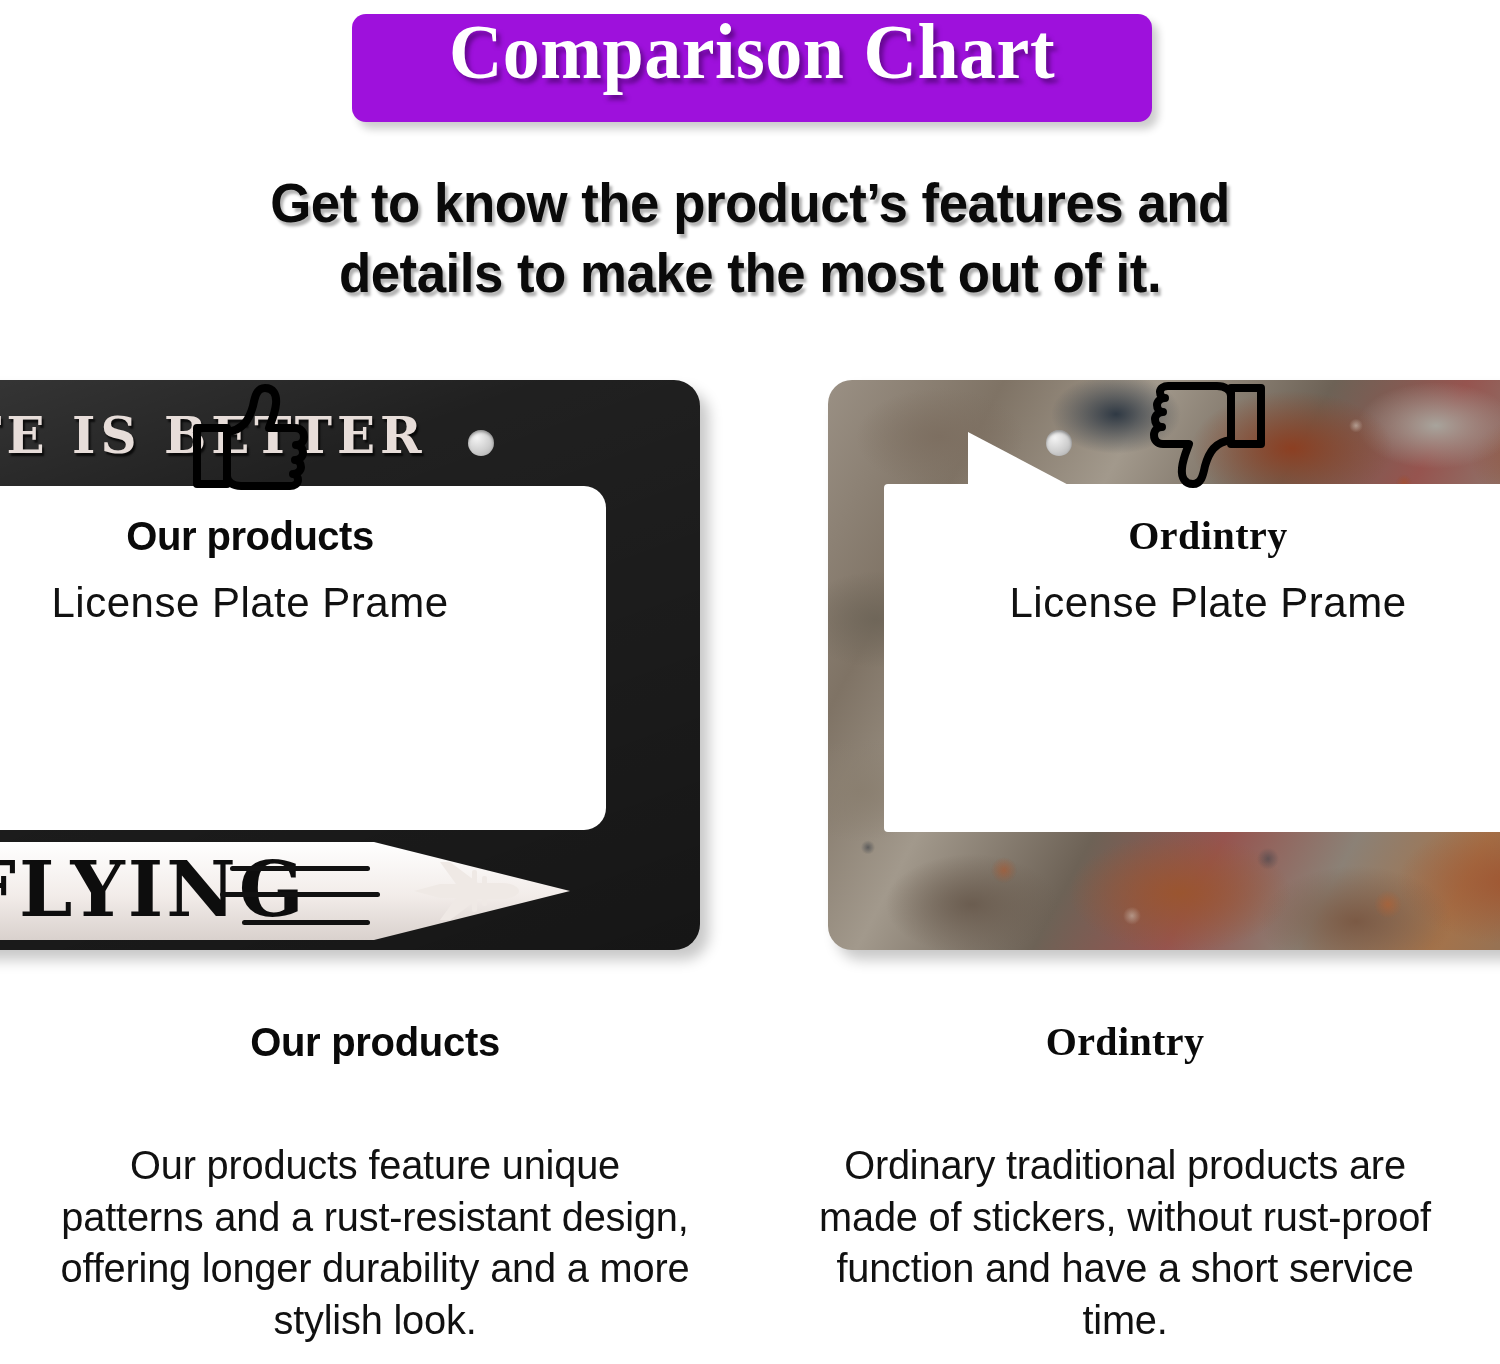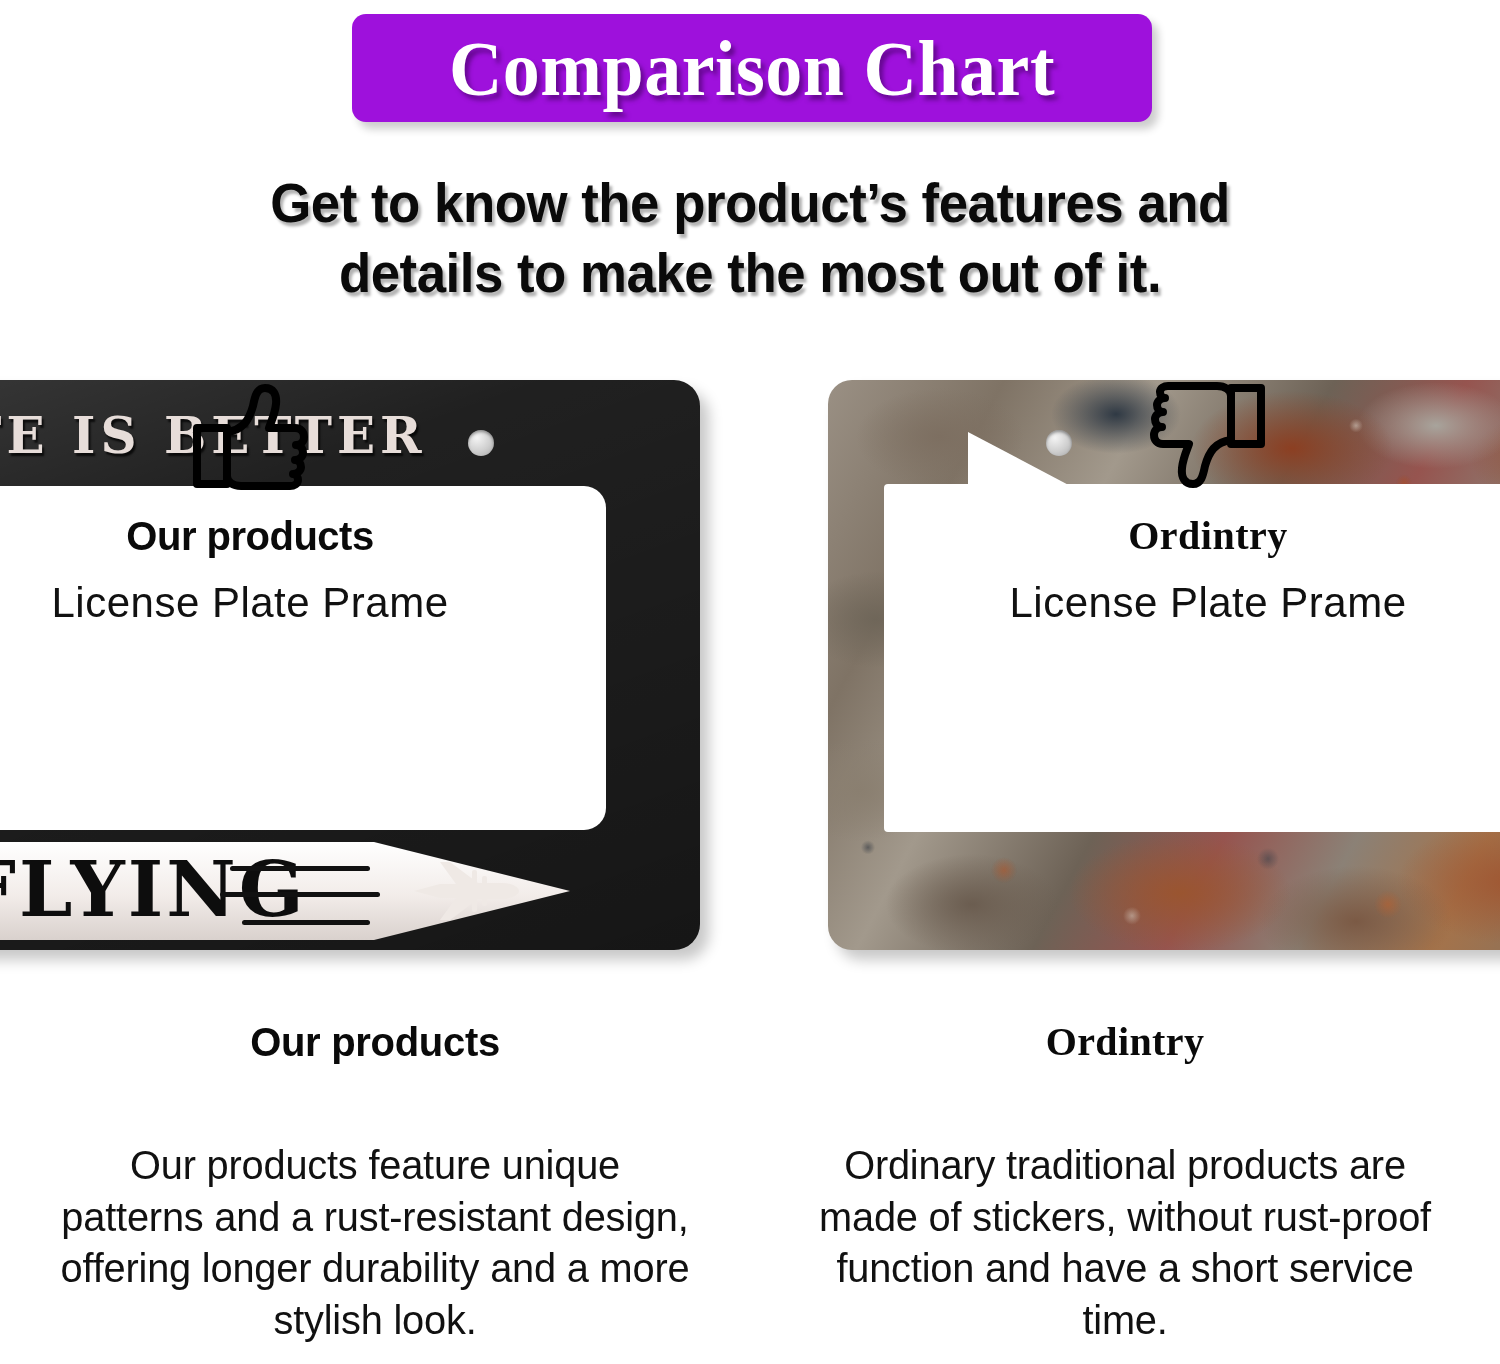--- a/index.html
+++ b/index.html
@@ -24,21 +24,21 @@
   .title-banner {
     position: absolute;
     left: 352px;
     top: 14px;
     width: 800px;
     height: 108px;
     background: #9E11DC;
     border-radius: 14px;
     box-shadow: 6px 7px 9px rgba(0,0,0,0.20);
     display: flex;
-    align-items: center;
+    align-items: flex-start;
     justify-content: center;
   }
   .title-banner .title-text {
     font-family: "Liberation Serif", "DejaVu Serif", serif;
     font-weight: bold;
     font-size: 74px;
     line-height: 1;
     color: #ffffff;
     letter-spacing: 0.5px;
     text-shadow: 4px 5px 4px rgba(60,0,90,0.55);

